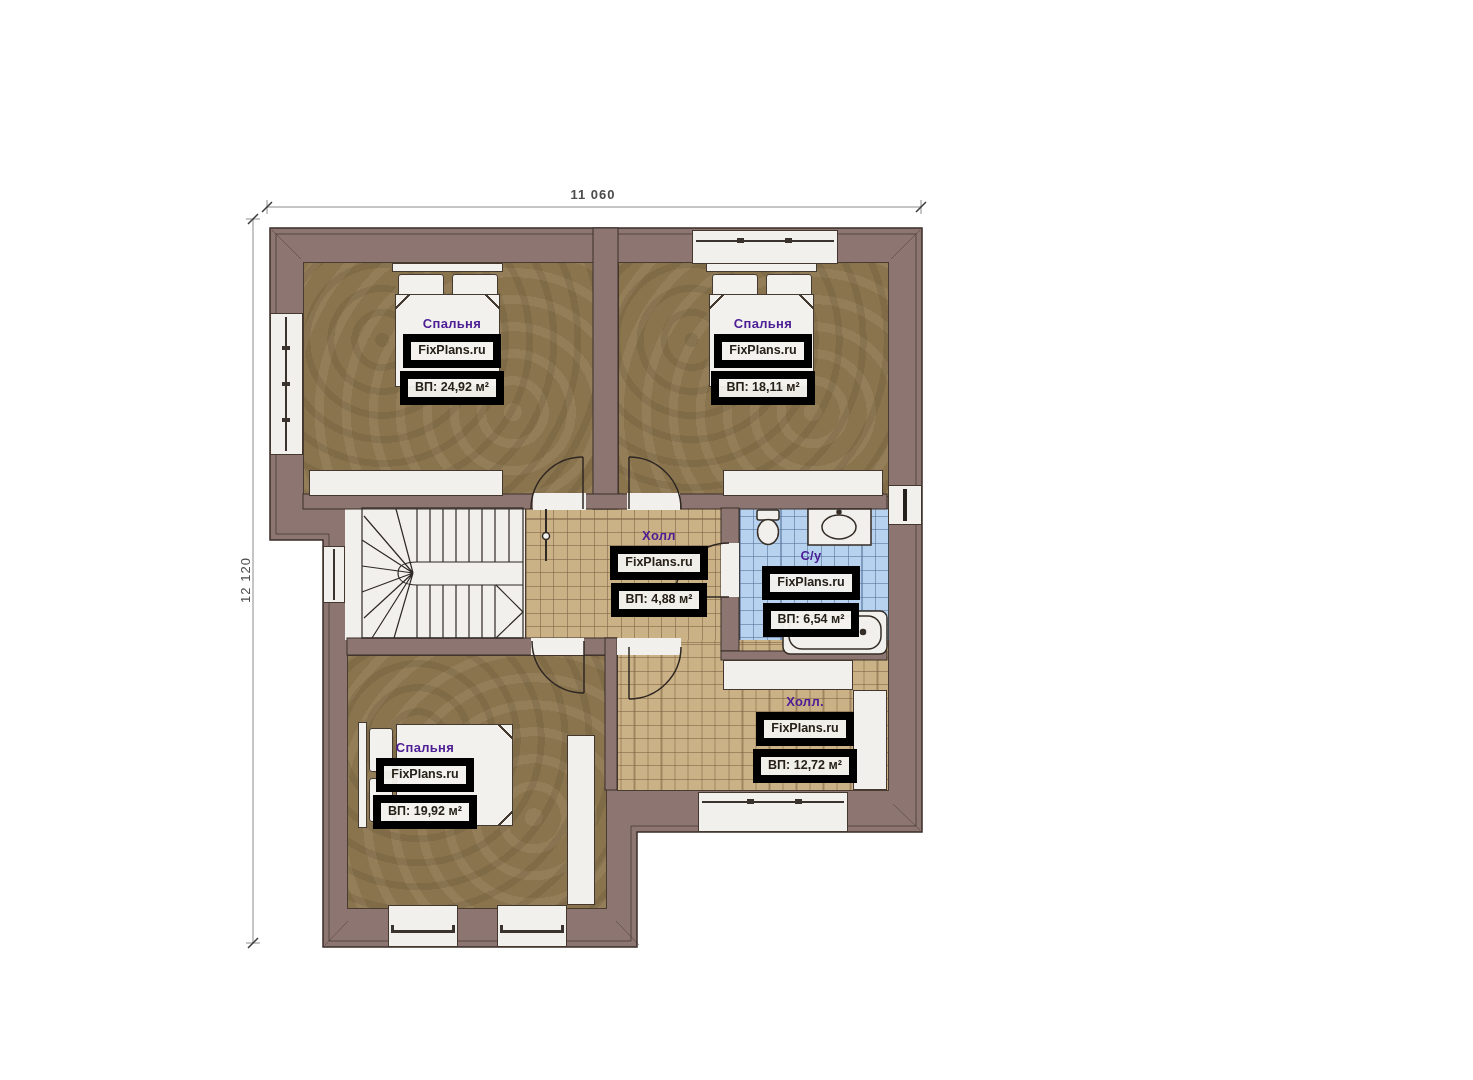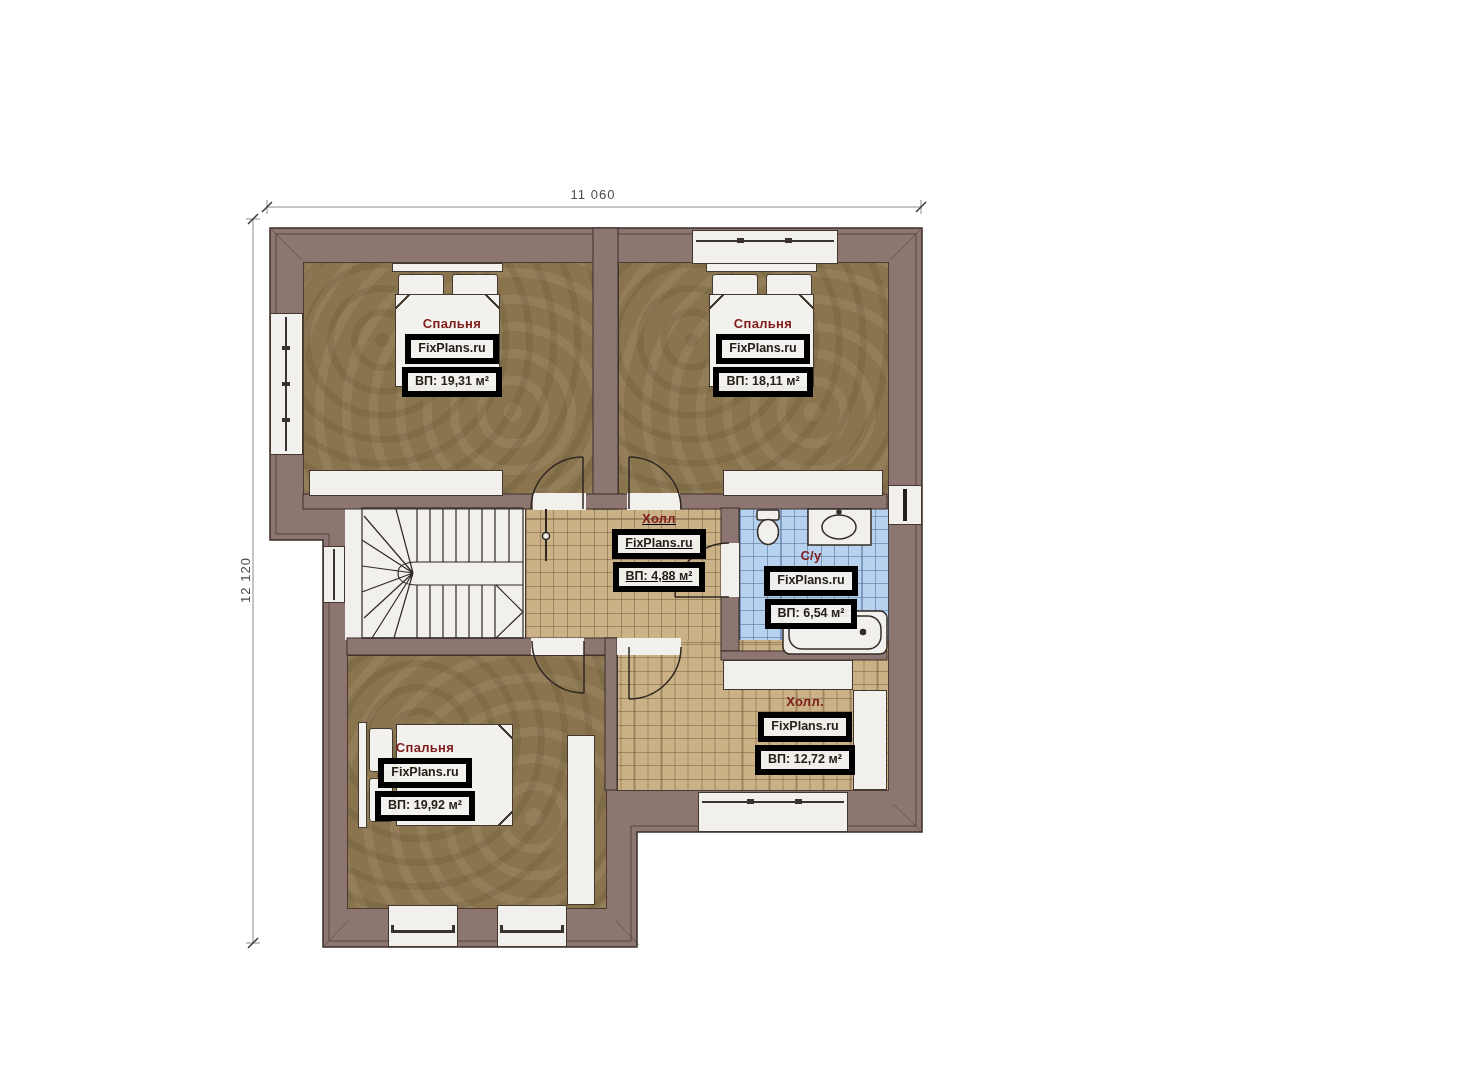--- a/index.html
+++ b/index.html
@@ -31,22 +31,22 @@
 
   
   .bedpart{background:#f2f1ed;border:1.5px solid #453a30;box-sizing:border-box;position:absolute;}
   .pillow{border-radius:3px;}
   .fold{position:absolute;width:15px;height:15px;}
   .fold.ne{background:linear-gradient(45deg, rgba(0,0,0,0) 44%, #453a30 44%, #453a30 54%, rgba(0,0,0,0) 54%);}
   .fold.nw{background:linear-gradient(135deg, rgba(0,0,0,0) 44%, #453a30 44%, #453a30 54%, rgba(0,0,0,0) 54%);}
 
   
   .room-label{position:absolute;display:flex;flex-direction:column;align-items:center;gap:3px;width:130px;}
-  .room-name{font-size:13px;font-weight:bold;color:#7f1d1d;letter-spacing:.3px;line-height:1.1;}
-  .tag{border:6px solid #000000;background:rgba(242,241,237,.96);font-size:12.5px;font-weight:bold;
+  .room-name{font-size:13px;font-weight:bold;color:#4c1d95;letter-spacing:.3px;line-height:1.1;}
+  .tag{border:8px solid #000000;background:rgba(242,241,237,.96);font-size:12.5px;font-weight:bold;
        color:#262019;padding:1px 7px;white-space:nowrap;line-height:1.25;}
 
   .dimtext{position:absolute;font-size:13px;color:#4c4c4c;letter-spacing:1px;text-align:center;}
 </style>
 </head>
 <body>
 
 <div id="plan">
 
   <svg class="layer">
@@ -214,34 +214,34 @@
       <path d="M267,200 V214 M921,200 V214"></path>
       <path d="M262,212 L272,202 M916,212 L926,202" stroke="#3c3c3c" stroke-width="1.5"></path>
     </g>
     <g stroke="#8c8c8c" stroke-width="1">
       <path d="M253,219 V943"></path>
       <path d="M246,219 H260 M246,943 H260"></path>
       <path d="M248,224 L258,214 M248,948 L258,938" stroke="#3c3c3c" stroke-width="1.5"></path>
     </g>
   </svg>
 
-  <div class="dimtext" style="left:553px;top:187px;width:80px;">11 060</div>
+  <div class="dimtext" style="left:553px;top:187px;width:80px;font-weight:bold;">11 060</div>
   <div class="dimtext" style="left:216px;top:572px;width:60px;height:16px;transform:rotate(-90deg);">12 120</div>
 
   <div class="room-label" style="left:387px;top:317px;">
     <div class="room-name">Спальня</div>
     <div class="tag">FixPlans.ru</div>
-    <div class="tag">ВП: 19,31 м²</div>
+    <div class="tag">ВП: 24,92 м²</div>
   </div>
   <div class="room-label" style="left:698px;top:317px;">
     <div class="room-name">Спальня</div>
     <div class="tag">FixPlans.ru</div>
     <div class="tag">ВП: 18,11 м²</div>
   </div>
-  <div class="room-label" style="left:594px;top:512px;text-decoration:underline;">
+  <div class="room-label" style="left:594px;top:529px;">
     <div class="room-name">Холл</div>
     <div class="tag">FixPlans.ru</div>
     <div class="tag">ВП: 4,88 м²</div>
   </div>
   <div class="room-label" style="left:746px;top:549px;">
     <div class="room-name">С/у</div>
     <div class="tag">FixPlans.ru</div>
     <div class="tag">ВП: 6,54 м²</div>
   </div>
   <div class="room-label" style="left:360px;top:741px;">

